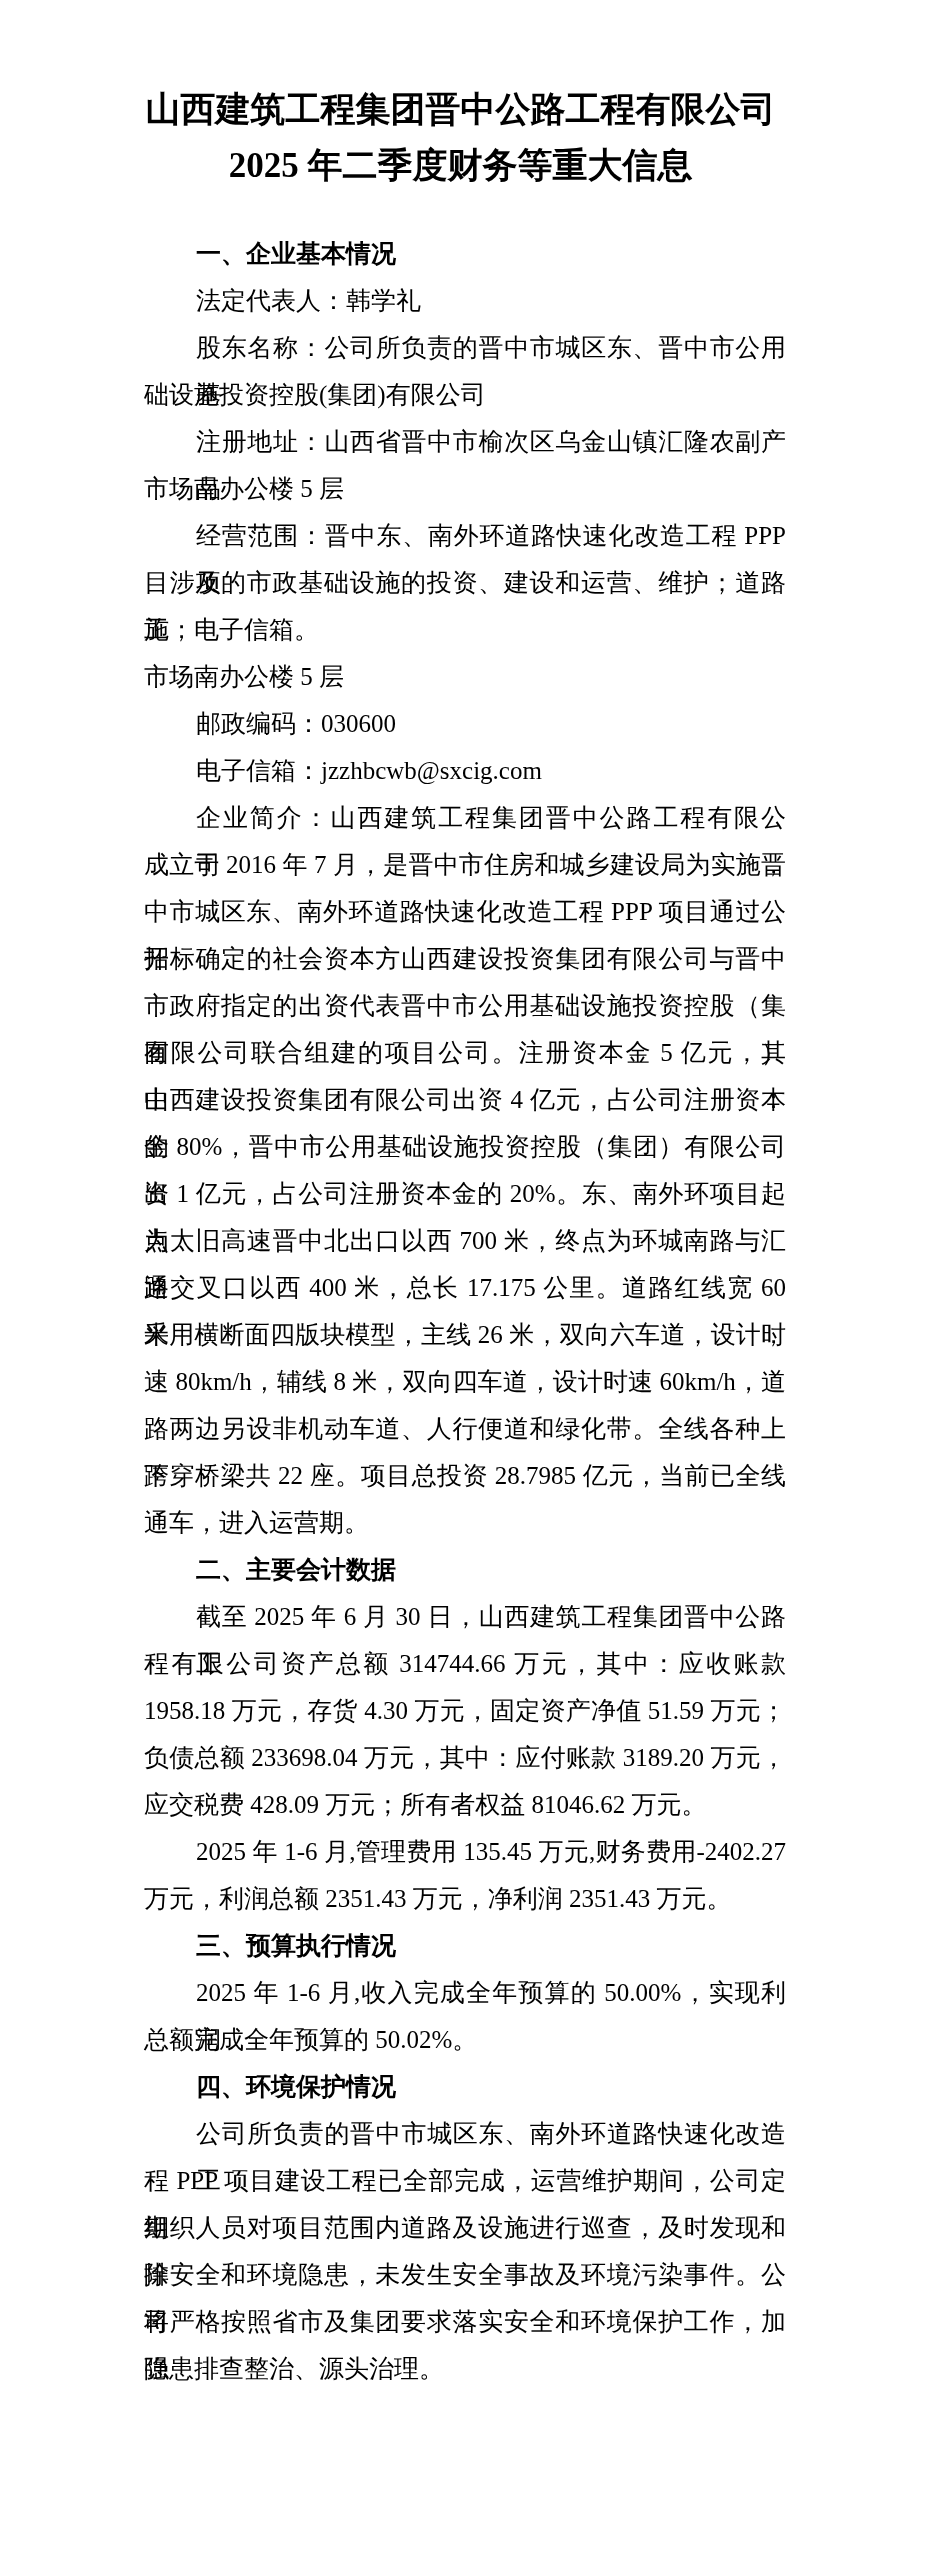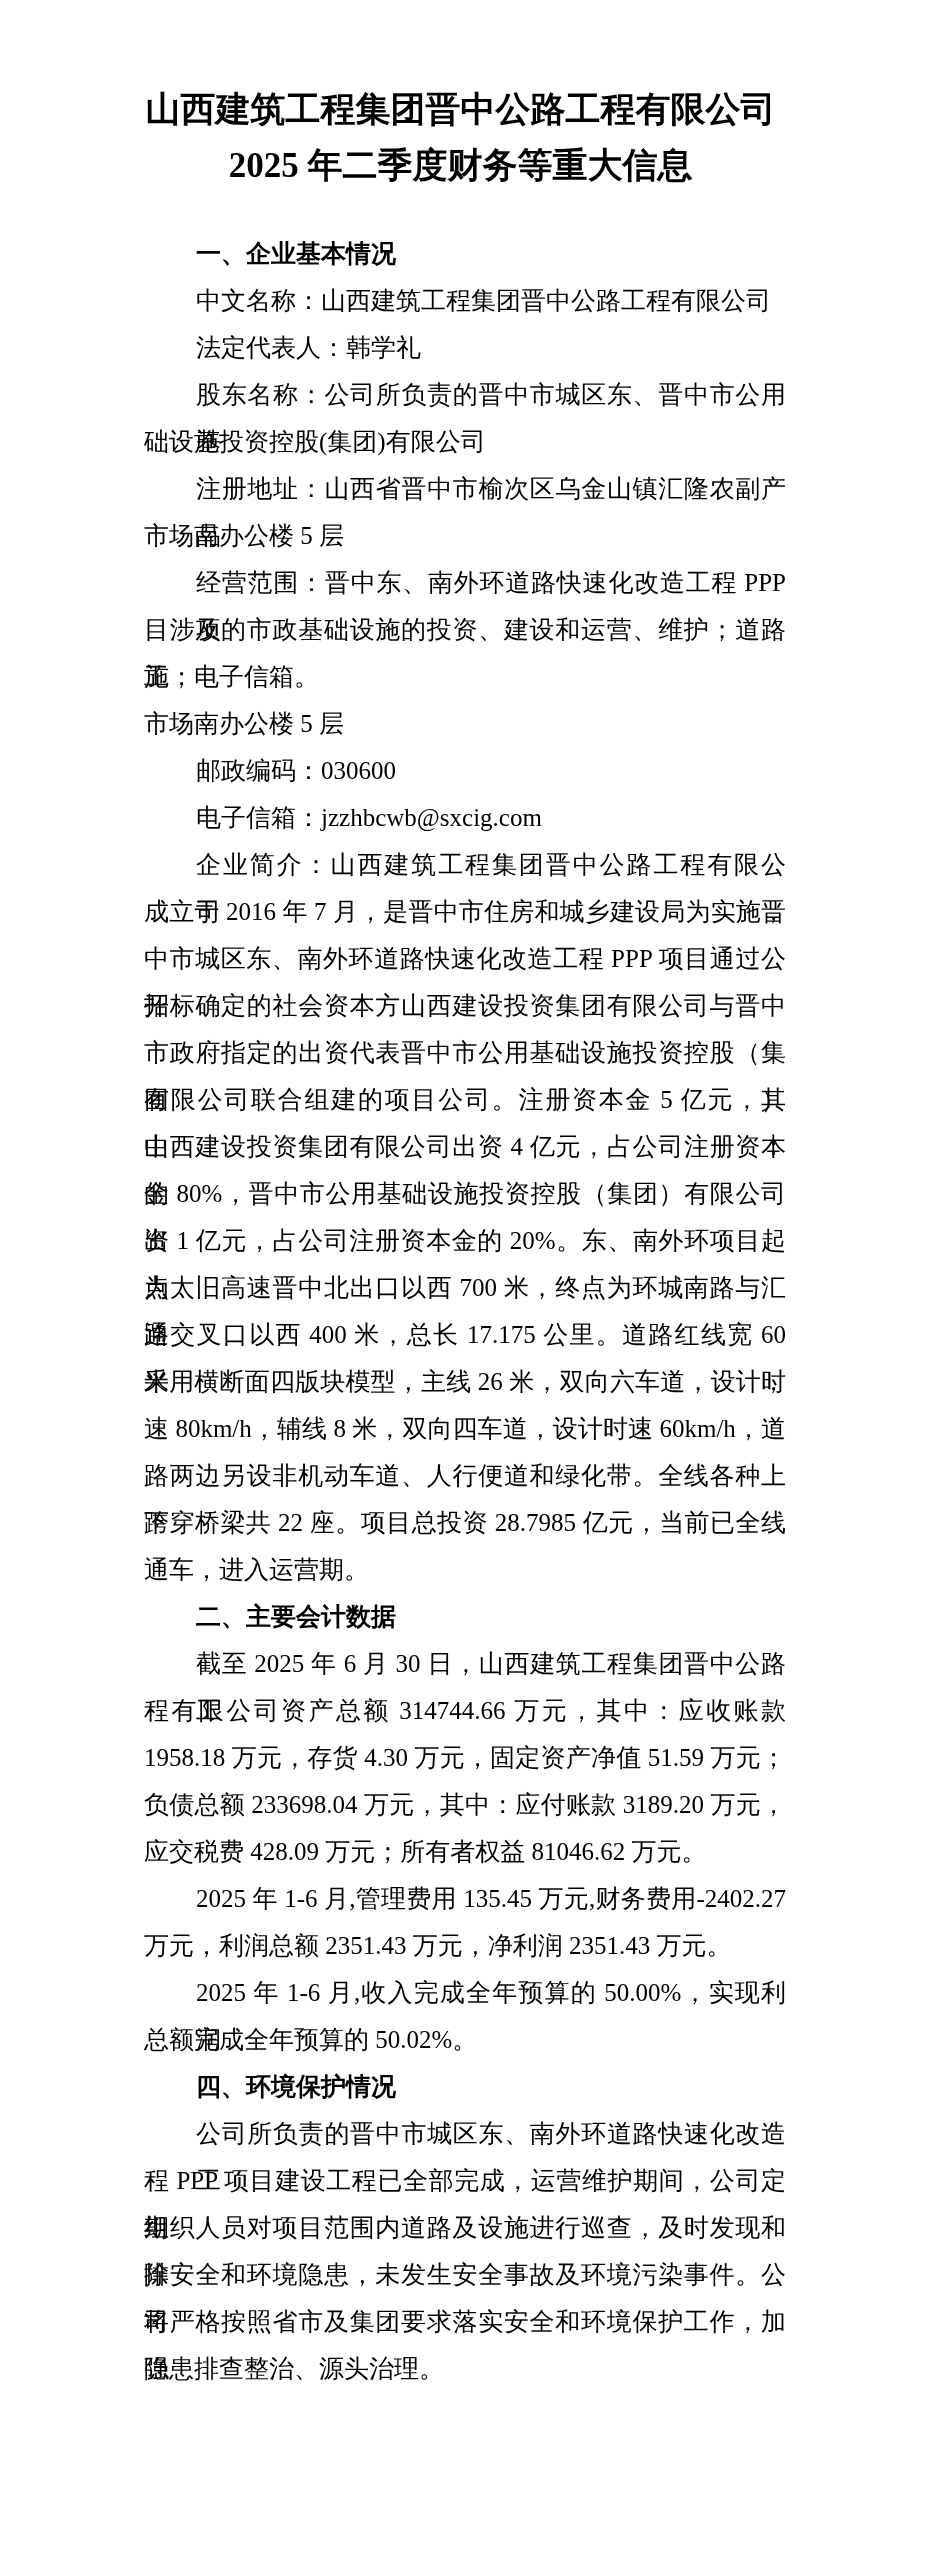--- a/index.html
+++ b/index.html
@@ -52,21 +52,20 @@
 </head>
 <body>
 
 <div class="page">
   <div class="doc-title">
     <div class="title-line">山西建筑工程集团晋中公路工程有限公司</div>
     <div class="title-line">2025 年二季度财务等重大信息</div>
   </div>
   <div class="doc-body">
       <div class="line indent bold">一、企业基本情况</div>
-      <div class="line indent">中文名称：山西建筑工程集团晋中公路工程有限公司</div>
       <div class="line indent">法定代表人：韩学礼</div>
       <div class="line indent justify">股东名称：公司所负责的晋中市城区东、晋中市公用基</div>
       <div class="line">础设施投资控股(集团)有限公司</div>
       <div class="line indent justify">注册地址：山西省晋中市榆次区乌金山镇汇隆农副产品</div>
       <div class="line">市场南办公楼 5 层</div>
       <div class="line indent justify">经营范围：晋中东、南外环道路快速化改造工程 PPP 项</div>
       <div class="line justify">目涉及的市政基础设施的投资、建设和运营、维护；道路施</div>
       <div class="line">工；电子信箱。</div>
       <div class="line">市场南办公楼 5 层</div>
       <div class="line indent">邮政编码：030600</div>
@@ -88,20 +87,21 @@
       <div class="line justify">下穿桥梁共 22 座。项目总投资 28.7985 亿元，当前已全线</div>
       <div class="line">通车，进入运营期。</div>
       <div class="line indent bold">二、主要会计数据</div>
       <div class="line indent justify">截至 2025 年 6 月 30 日，山西建筑工程集团晋中公路工</div>
       <div class="line justify">程有限公司资产总额 314744.66 万元，其中：应收账款</div>
       <div class="line justify">1958.18 万元，存货 4.30 万元，固定资产净值 51.59 万元；</div>
       <div class="line justify">负债总额 233698.04 万元，其中：应付账款 3189.20 万元，</div>
       <div class="line">应交税费 428.09 万元；所有者权益 81046.62 万元。</div>
       <div class="line indent justify">2025 年 1-6 月,管理费用 135.45 万元,财务费用-2402.27</div>
       <div class="line">万元，利润总额 2351.43 万元，净利润 2351.43 万元。</div>
+      <div class="line indent bold">三、预算执行情况</div>
       <div class="line indent justify">2025 年 1-6 月,收入完成全年预算的 50.00%，实现利润</div>
       <div class="line">总额完成全年预算的 50.02%。</div>
       <div class="line indent bold">四、环境保护情况</div>
       <div class="line indent justify">公司所负责的晋中市城区东、南外环道路快速化改造工</div>
       <div class="line justify">程 PPP 项目建设工程已全部完成，运营维护期间，公司定期</div>
       <div class="line justify">组织人员对项目范围内道路及设施进行巡查，及时发现和排</div>
       <div class="line justify">除安全和环境隐患，未发生安全事故及环境污染事件。公司</div>
       <div class="line justify">将严格按照省市及集团要求落实安全和环境保护工作，加强</div>
       <div class="line">隐患排查整治、源头治理。</div>
     </div>

